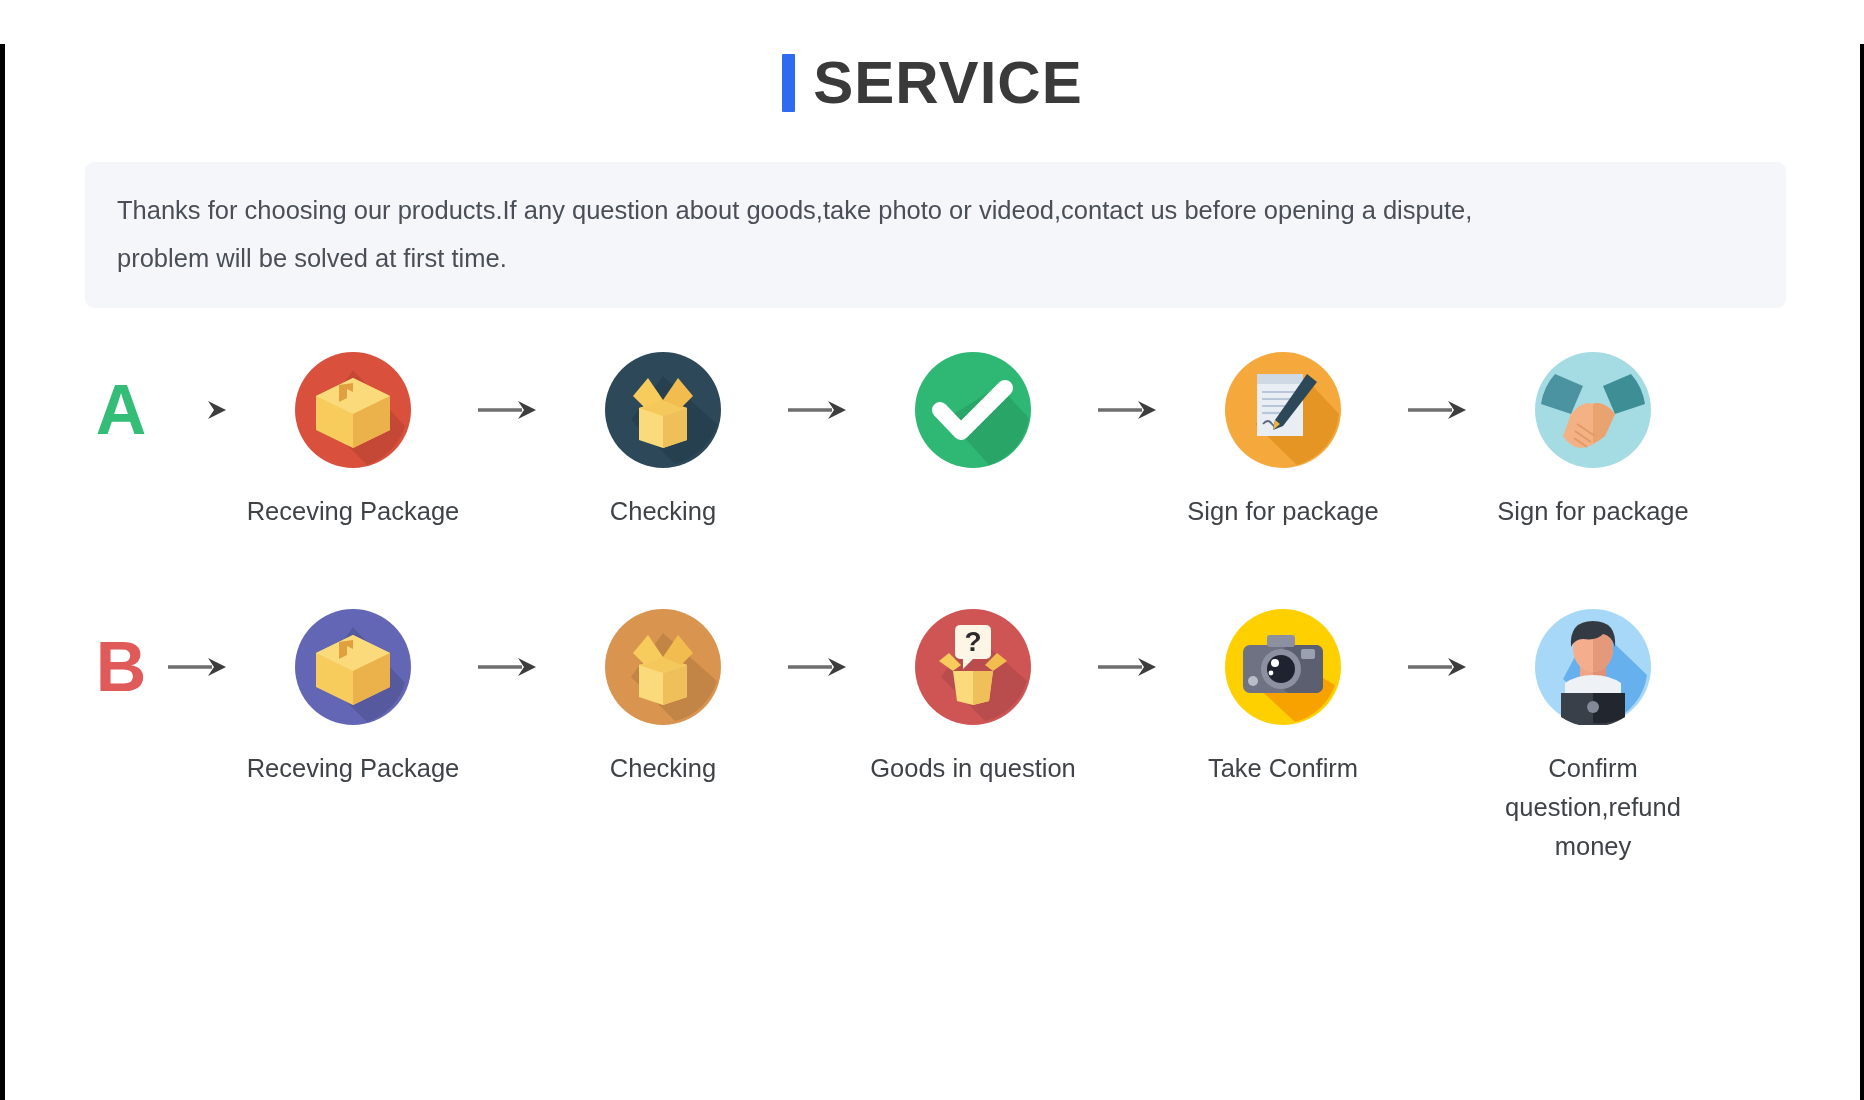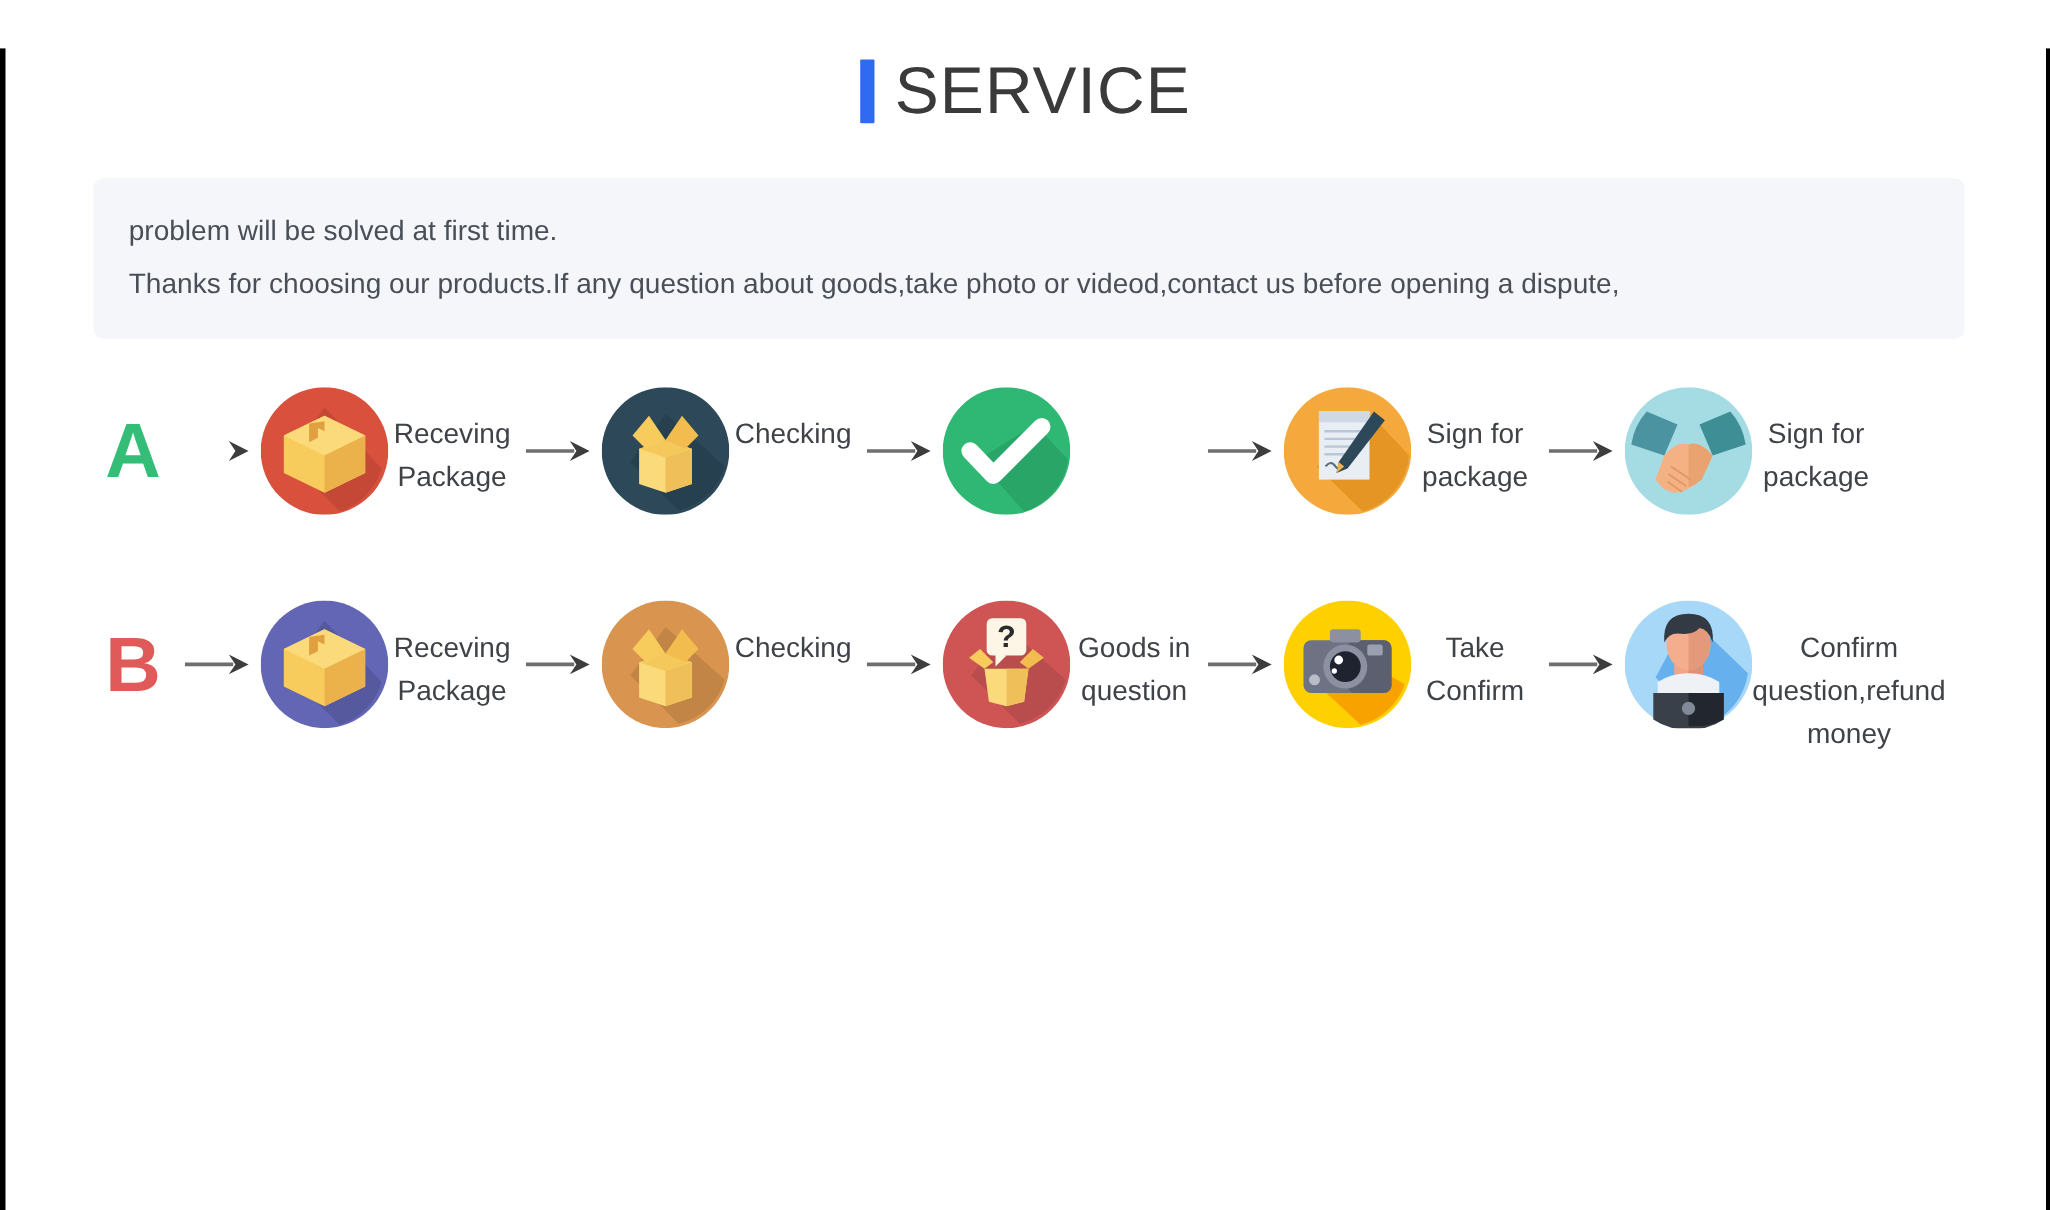--- a/index.html
+++ b/index.html
@@ -33,21 +33,21 @@
     height: 78px;
   }
   .title-bar {
     width: 13px;
     height: 58px;
     background: #2f6bf0;
     border-radius: 1px;
   }
   .title-text {
     font-size: 60px;
-    font-weight: 400;
+    font-weight: 700;
     letter-spacing: 1px;
     color: #3a3a3a;
     line-height: 1;
   }
 
   
   .notice {
     margin: 40px 74px 0 80px;
     background: #f4f6fa;
     border-radius: 9px;
@@ -88,21 +88,22 @@
     display: flex;
     align-items: center;
     justify-content: center;
   }
   .arrow svg { display: block; }
 
   .step {
     flex: 0 0 auto;
     width: 232px;
     display: flex;
-    flex-direction: row;
+    flex-direction: column;
+    align-items: center;
   }
   .icon-wrap {
     width: 116px;
     height: 116px;
     position: relative;
   }
   .icon-wrap svg { display: block; width: 116px; height: 116px; }
   .step-label {
     margin-top: 24px;
     font-size: 25.5px;
@@ -116,22 +117,22 @@
 <body>
 
 <div id="page">
 
   <div class="title-row">
     <span class="title-bar"></span>
     <span class="title-text">SERVICE</span>
   </div>
 
   <div class="notice">
+    <p>Thanks for choosing our products.If any question about goods,take photo or videod,contact us before opening a dispute,</p>
     <p>problem will be solved at first time.</p>
-    <p>Thanks for choosing our products.If any question about goods,take photo or videod,contact us before opening a dispute,</p>
   </div>
 
   <div class="flow flow-a">
 
     <div class="letter green">A</div>
 
     <div class="arrow">
       <svg viewBox="0 0 60 24" width="60" height="24">
           <defs>
             <linearGradient id="ag" x1="0" y1="0" x2="1" y2="0">

